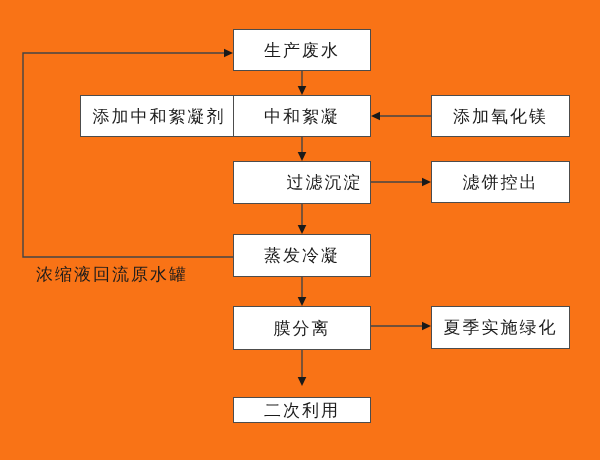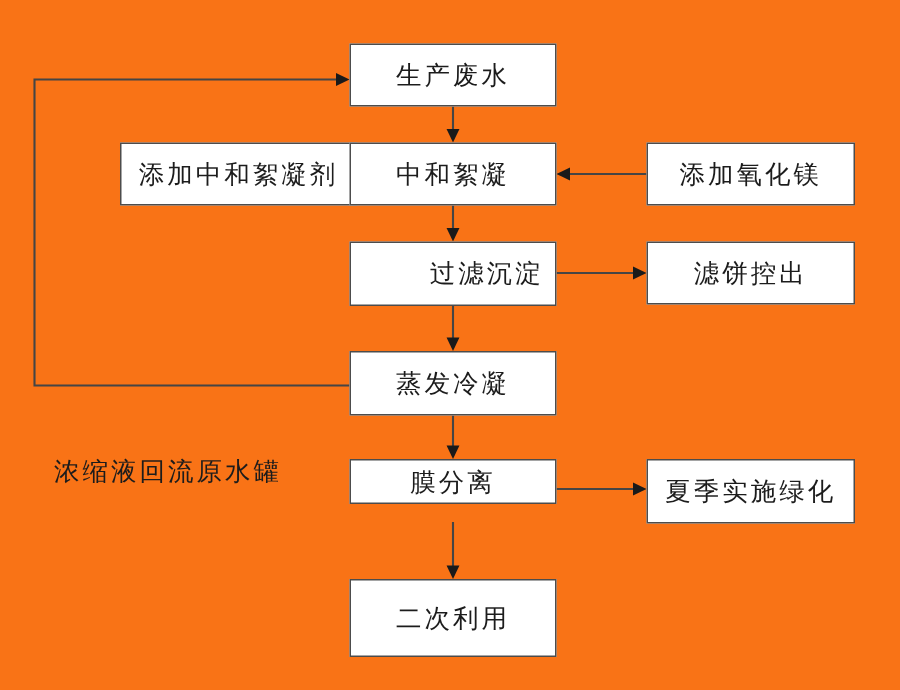--- a/index.html
+++ b/index.html
@@ -10,21 +10,21 @@
   #connectors{position:absolute;left:0;top:0;width:600px;height:460px;}
   .node{
     position:absolute;
     border:1.5px solid #4c4c4c;
     background:#ffffff;
     display:flex;align-items:center;justify-content:center;
     font-size:17px;letter-spacing:2px;color:#1c1c1c;
     box-sizing:border-box;white-space:nowrap;
   }
   .edge-label{
-    position:absolute;font-size:17px;letter-spacing:2px;color:#1c1c1c;white-space:nowrap;margin-top:40px;
+    position:absolute;font-size:17px;letter-spacing:2px;color:#1c1c1c;white-space:nowrap;
   }
 </style>
 </head>
 <body>
 
 <div id="canvas">
 
   <svg id="connectors" viewBox="0 0 600 460" xmlns="http://www.w3.org/2000/svg" fill="none" stroke="#454545" stroke-width="1.4">
 
     <g>
@@ -85,21 +85,21 @@
   <div class="node" style="left:233px;top:95px;width:138px;height:42px;">中和絮凝</div>
 
   <div class="node" style="left:431px;top:95px;width:139px;height:42px;">添加氧化镁</div>
 
   <div class="node" style="left:233px;top:161px;width:138px;height:43px;padding-left:45px;">过滤沉淀</div>
 
   <div class="node" style="left:431px;top:161px;width:139px;height:42px;">滤饼控出</div>
 
   <div class="node" style="left:233px;top:234px;width:138px;height:43px;">蒸发冷凝</div>
 
-  <div class="node" style="left:233px;top:306px;width:138px;height:30px;">膜分离</div>
+  <div class="node" style="left:233px;top:306px;width:138px;height:44px;">膜分离</div>
 
   <div class="node" style="left:431px;top:306px;width:139px;height:43px;text-align:right;">夏季实施绿化</div>
 
-  <div class="node" style="left:233px;top:386px;width:138px;height:52px;">二次利用</div>
+  <div class="node" style="left:233px;top:397px;width:138px;height:26px;">二次利用</div>
 
   <div class="edge-label" style="left:36px;top:263px;">浓缩液回流原水罐</div>
 
 </div>
 
 </body></html>

